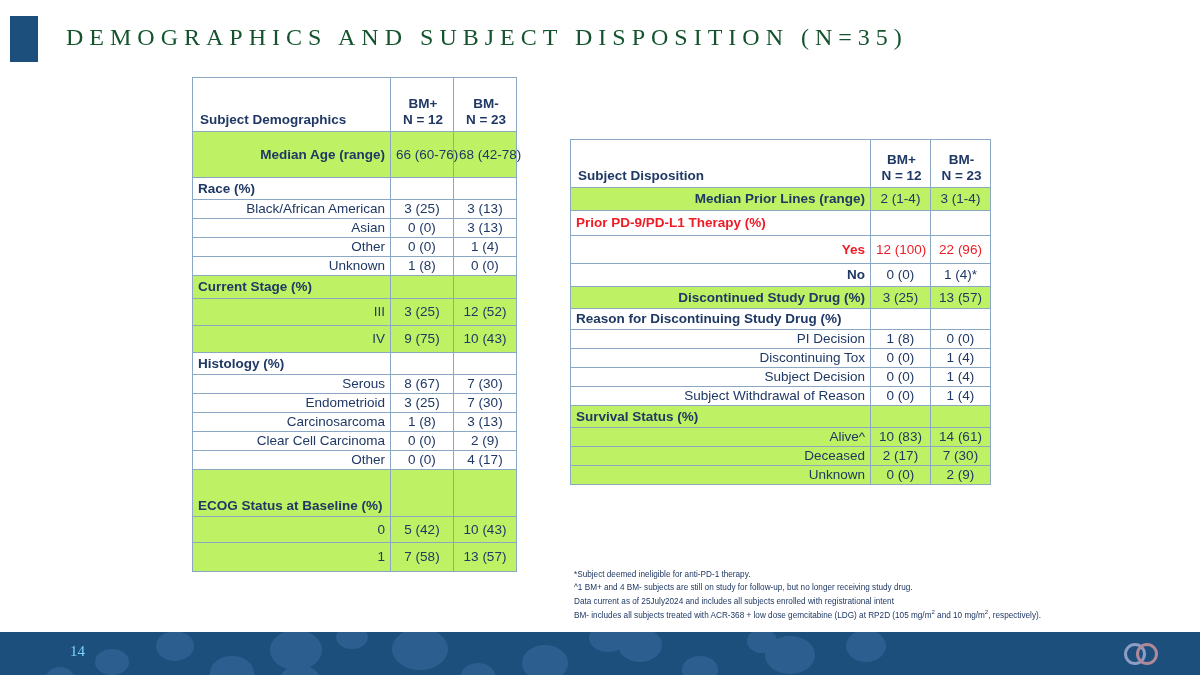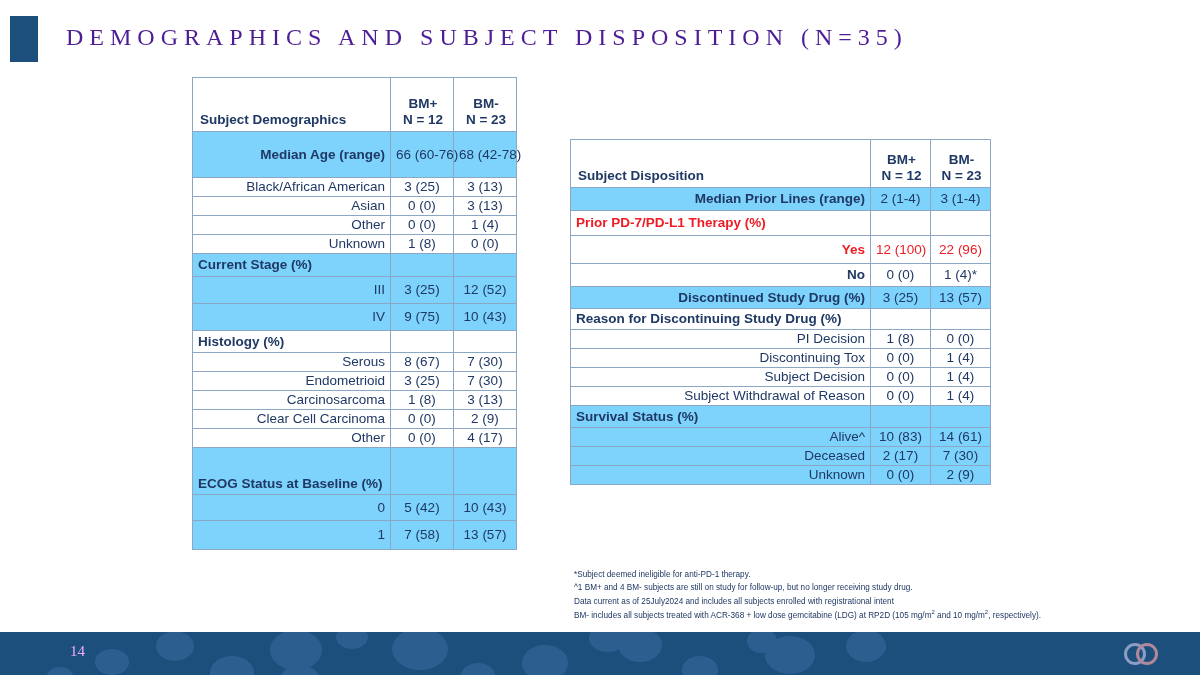--- a/index.html
+++ b/index.html
@@ -11,42 +11,42 @@
     position:relative;
   }
   
   .accent-block{
     position:absolute;left:10px;top:16px;
     width:28px;height:46px;background:#1d4f7c;
   }
   .slide-title{
     position:absolute;left:66px;top:24px;
     font-size:24px;font-weight:400;letter-spacing:6.0px;
-    color:#4c1d95;white-space:nowrap;
+    color:#14532d;white-space:nowrap;
     font-family:"Liberation Serif", serif;
   }
   
   .tbl{
     position:absolute;
     border-collapse:collapse;
     table-layout:fixed;
     color:#1f3864;
     background:#ffffff;
   }
   .tbl td{
     border:1px solid #8aa7c4;
     padding:0 5px;
     font-size:13.5px;
     vertical-align:middle;
     line-height:1.18;
   }
   .tbl .lbl{text-align:right;white-space:nowrap;}
   .tbl .lbl-left{text-align:left;font-weight:bold;white-space:nowrap;}
   .tbl .val{text-align:center;white-space:nowrap;}
-  .shade td{background:#7dd3fc;}
+  .shade td{background:#bef264;}
   .plain td{background:#ffffff;}
   .hdr td{background:#ffffff;font-weight:bold;padding-left:7px;}
   .hdr .corner{vertical-align:bottom;text-align:left;padding-bottom:3px;}
   .hdr .colh{text-align:center;vertical-align:bottom;padding-bottom:3px;}
   .colh div{line-height:1.2;}
   .bold{font-weight:bold;}
   .red{color:#ee1c25;}
   .nb{border-top:none !important;}
 
   #tbl-demographics{left:192px;top:77px;width:324px;}
@@ -62,21 +62,21 @@
   .footnotes sup{font-size:6px;vertical-align:super;}
 
   
   .footer{
     position:absolute;left:0;bottom:0;width:1200px;height:43px;
     background:#1d4f7c;overflow:hidden;
   }
   .footer-dots{position:absolute;left:0;top:0;width:1200px;height:43px;}
   .page-num{
     position:absolute;left:70px;top:11px;
-    color:#f0abfc;font-size:15px;z-index:3;
+    color:#7dd3fc;font-size:15px;z-index:3;
     font-family:"Liberation Serif", serif;
   }
   .company{
     position:absolute;right:100px;top:12px;
     color:#fde047;font-size:15px;letter-spacing:3.3px;z-index:3;
     white-space:nowrap;font-family:"Liberation Serif", serif;margin-top:40px;
   }
   .logo-mark{
     position:absolute;right:36px;top:9px;width:46px;height:26px;z-index:3;
   }
@@ -106,20 +106,25 @@
       </td>
     </tr>
 
     <tr class="shade">
       <td class="lbl bold" style="height:45px">Median Age (range)</td>
       <td class="val">66 (60-76)</td>
       <td class="val">68 (42-78)</td>
     </tr>
 
     <tr class="plain">
+      <td class="lbl-left" style="height:21px">Race (%)</td>
+      <td class="val nb"></td>
+      <td class="val nb"></td>
+    </tr>
+    <tr class="plain">
       <td class="lbl nb" style="height:18px">Black/African American</td>
       <td class="val nb">3 (25)</td>
       <td class="val nb">3 (13)</td>
     </tr>
     <tr class="plain">
       <td class="lbl nb" style="height:18px">Asian</td>
       <td class="val nb">0 (0)</td>
       <td class="val nb">3 (13)</td>
     </tr>
     <tr class="plain">
@@ -217,21 +222,21 @@
       </td>
     </tr>
 
     <tr class="shade">
       <td class="lbl bold" style="height:22px">Median Prior Lines (range)</td>
       <td class="val">2 (1-4)</td>
       <td class="val">3 (1-4)</td>
     </tr>
 
     <tr class="plain">
-      <td class="lbl-left red" style="height:24px">Prior PD-7/PD-L1 Therapy (%)</td>
+      <td class="lbl-left red" style="height:24px">Prior PD-9/PD-L1 Therapy (%)</td>
       <td class="val nb"></td>
       <td class="val nb"></td>
     </tr>
     <tr class="plain">
       <td class="lbl bold red" style="height:27px">Yes</td>
       <td class="val red nb">12 (100)</td>
       <td class="val red nb">22 (96)</td>
     </tr>
     <tr class="plain">
       <td class="lbl bold nb" style="height:22px">No</td>

